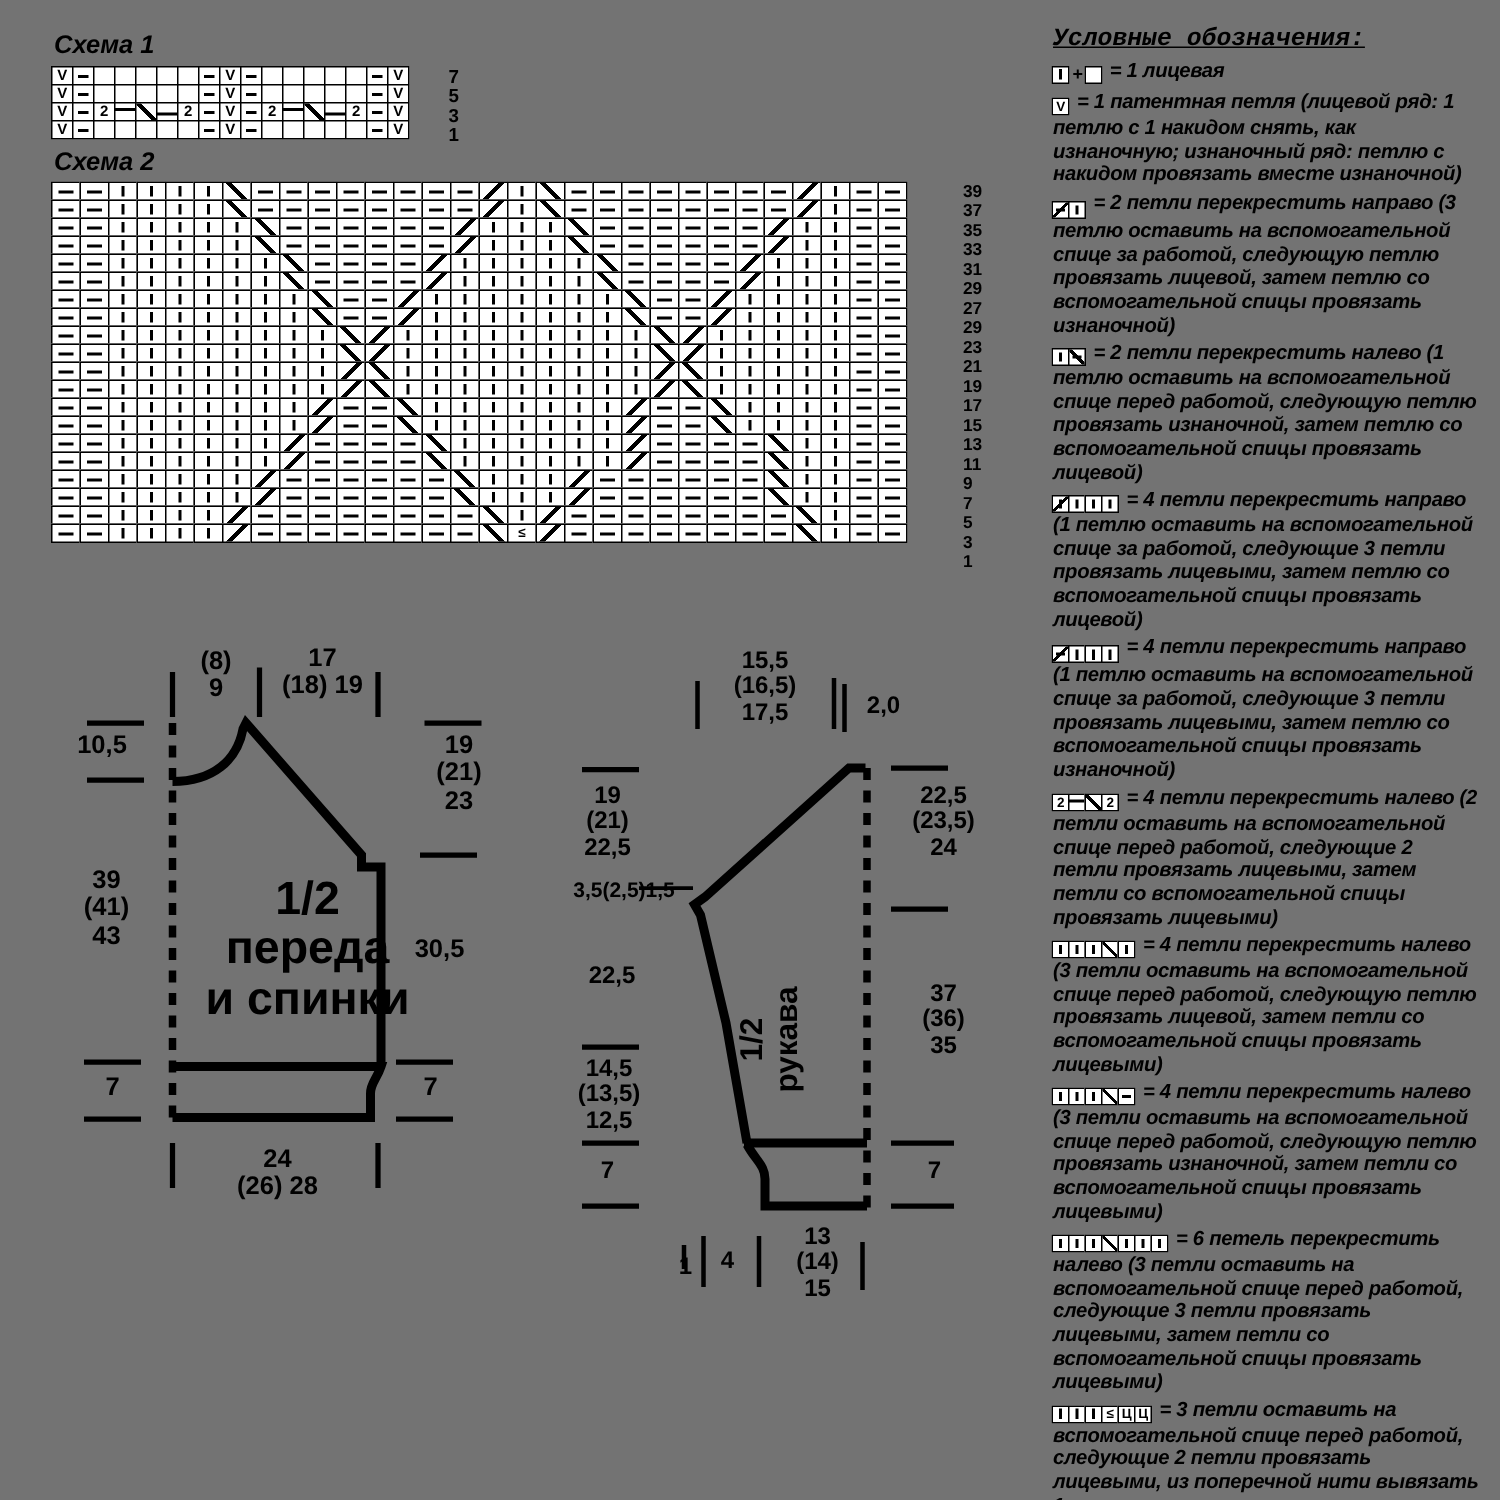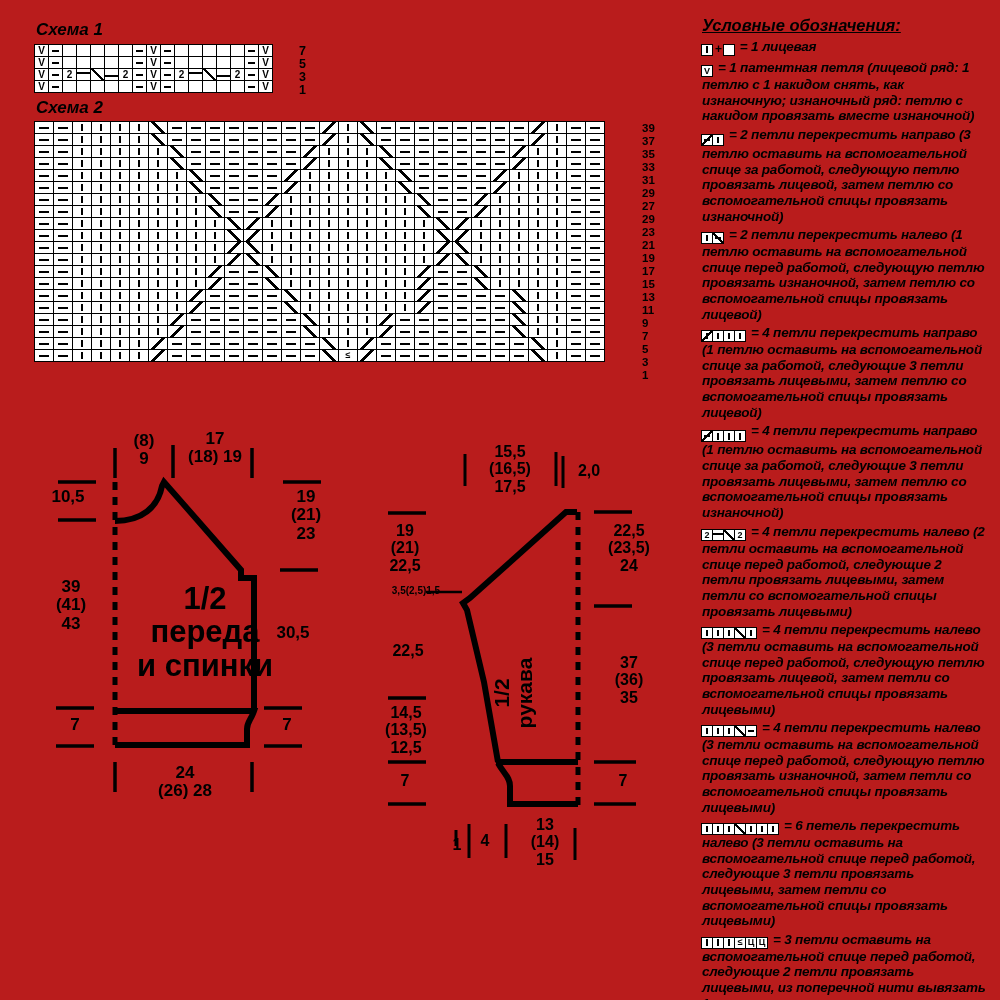--- a/index.html
+++ b/index.html
@@ -1,16 +1,16 @@
 <!DOCTYPE html>
 <html><head>
 <meta charset="utf-8">
 <style>
   html,body{margin:0;padding:0;background:#fff;}
-  .page{position:relative;width:1000px;height:1000px;background:#b91c1c;overflow:hidden;
+  .page{position:relative;width:1000px;height:1000px;background:#737373;overflow:hidden;
         font-family:"Liberation Sans",sans-serif;color:#000;}
   .abs{position:absolute;}
   .title{font-size:17px;font-weight:bold;font-style:italic;}
   
   .crow{display:flex;margin-top:-1px;}
   .cl{position:relative;box-sizing:border-box;border:1px solid #000;margin-left:-1px;
       display:flex;align-items:center;justify-content:center;flex:none;background:#fff;}
   .s1 .cl{width:15px;height:13px;}
   .s2 .cl{width:20px;height:13px;}
   .sym .cl{width:12px;height:12px;}
@@ -23,32 +23,32 @@
   .cl .g{font-size:9px;font-weight:bold;line-height:1;}
   .s1 .cl .g{font-size:10px;}
   .plus{font-weight:bold;font-size:12px;margin:0 2px;}
   .nums{font-weight:bold;}
   .nums div{height:13px;line-height:13px;font-size:11.5px;}
   .s1nums div{height:13px;line-height:13px;font-size:12.5px;}
   
   .meas{position:absolute;font-weight:bold;font-size:17px;line-height:1.08;
         text-align:center;white-space:pre-line;}
   .sleeve .meas{font-size:16px;}
-  .meas.small{font-size:10px;}
+  .meas.small{font-size:14px;}
   .piece-label{position:absolute;font-weight:bold;font-size:31px;line-height:1.08;
         text-align:center;white-space:pre-line;}
   .rot-outer{position:absolute;width:64px;height:130px;}
   .rot-inner{position:absolute;left:-33px;top:33px;width:130px;height:64px;
         transform:rotate(-90deg);font-weight:bold;font-size:21px;line-height:1.1;
         text-align:center;white-space:pre-line;}
   svg{display:block;}
   
   .legend{position:absolute;left:702px;top:16px;width:286px;}
   .legend h2{margin:0 0 4px 0;font-size:16.5px;font-weight:bold;font-style:italic;
-        text-decoration:underline;}
+        text-decoration:underline;font-family:Liberation Mono, monospace;}
   .li{margin:0 0 3px 0;font-size:13.5px;font-weight:bold;font-style:italic;
         line-height:1.16;letter-spacing:-0.2px;}
   .sym{display:inline-flex;align-items:center;vertical-align:-2px;margin-right:5px;
        font-style:normal;}
 </style>
 </head>
 <body>
 
 <div class="page">
 
@@ -1957,21 +1957,21 @@
         <path d="M207 82 H196 L100 168 L93 173 L97 180 L114 252 L128 332" stroke-width="6"></path>
         <path d="M126 332 H208" stroke-width="6"></path>
         <path d="M128 333 C134 344 140 347 140 356 V374 H208" stroke-width="6"></path>
         <path d="M95 24 V56 M186 22 V56 M193 26 V58" stroke-width="3"></path>
         <path d="M224 82 H262 M224 176 H262 M224 332 H266 M224 374 H266" stroke-width="3.5"></path>
         <path d="M18 83 H56 M18 268 H56 M18 332 H56 M18 374 H56" stroke-width="3.5"></path>
         <path d="M56 162 H92" stroke-width="2.5"></path>
         <path d="M86 400 V416 M99 394 V428 M136 394 V428 M205 398 V430" stroke-width="3"></path>
       </g>
     </svg>
-    <div class="meas" style="left:95px;top:2px;width:90px;margin-top:11px;">15,5
+    <div class="meas" style="left:95px;top:2px;width:90px;">15,5
 (16,5)
 17,5</div>
     <div class="meas" style="left:196px;top:32px;width:46px;">2,0</div>
     <div class="meas" style="left:4px;top:92px;width:62px;">19
 (21)
 22,5</div>
     <div class="meas small" style="left:0px;top:156px;width:92px;">3,5(2,5)1,5</div>
     <div class="meas" style="left:8px;top:212px;width:60px;">22,5</div>
     <div class="meas" style="left:0px;top:274px;width:72px;">14,5
 (13,5)

